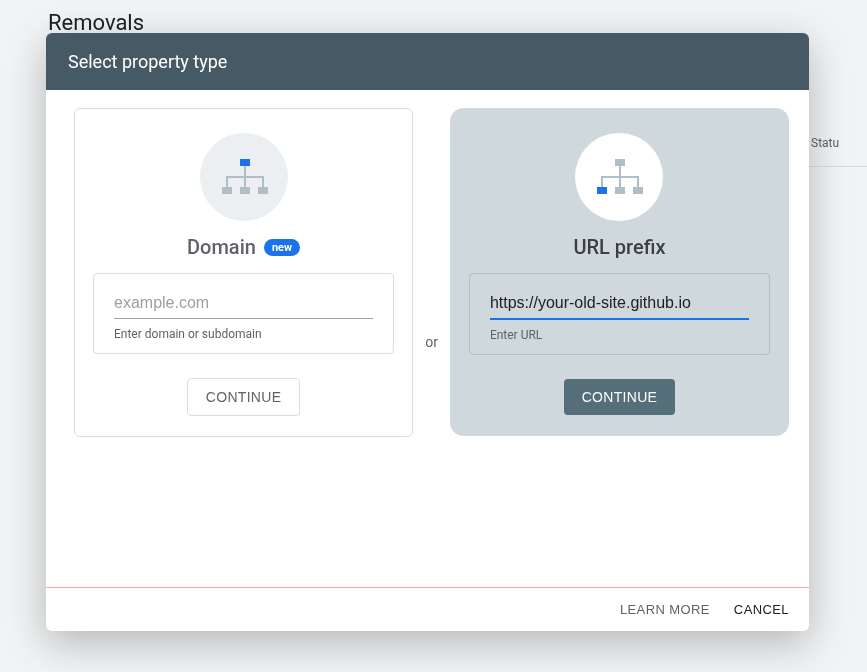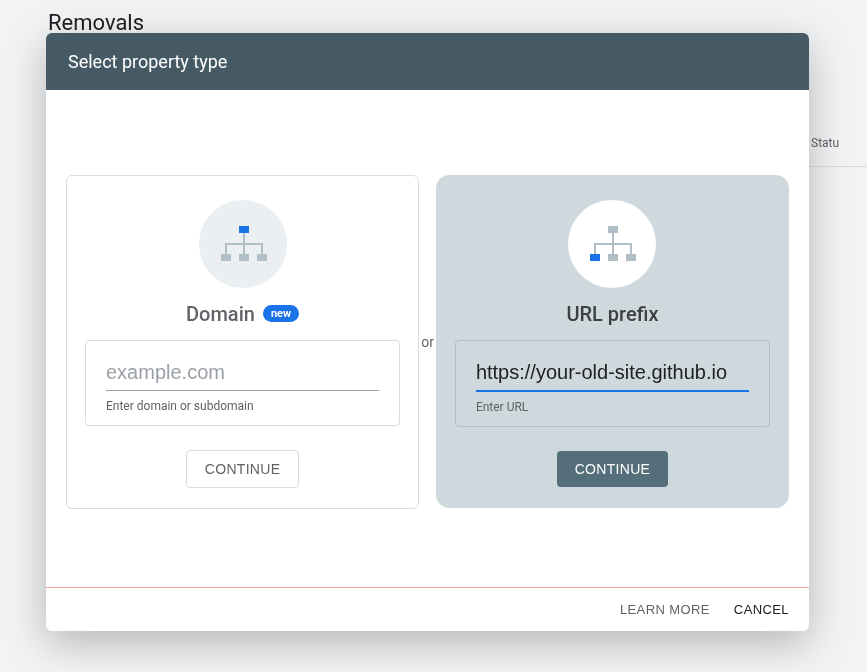--- a/index.html
+++ b/index.html
@@ -40,22 +40,24 @@
   .modal-header {
     background: #455a64;
     color: #fff;
     padding: 18px 22px;
     font-size: 18px;
     border-radius: 6px 6px 0 0;
   }
   .modal-body {
     flex: 1;
     display: flex;
-    align-items: center;
+    align-items: flex-start;
     padding: 18px 20px 12px;
+    gap: 10px;
+    margin-left: 8px;
   }
   .card {
     flex: 1;
     border: 1px solid #dadce0;
     border-radius: 6px;
     padding: 24px 18px 20px;
     display: flex;
     flex-direction: column;
     align-items: center;
   }
@@ -115,21 +117,21 @@
     padding: 16px 20px 12px;
     margin-bottom: 24px;
     background: transparent;
   }
   .card.selected .input-box { border-color: #b0bec5; }
   .text-input {
     width: 100%;
     border: none;
     border-bottom: 1px solid #9aa0a6;
     background: transparent;
-    font-size: 20px;
+    font-size: 16px;
     padding: 4px 0 6px;
     outline: none;
     color: #202124;
   }
   .text-input.active { border-bottom: 2px solid #1a73e8; }
   .text-input::placeholder { color: #9aa0a6; }
   .hint {
     font-size: 12px;
     color: #5f6368;
     margin-top: 8px;

